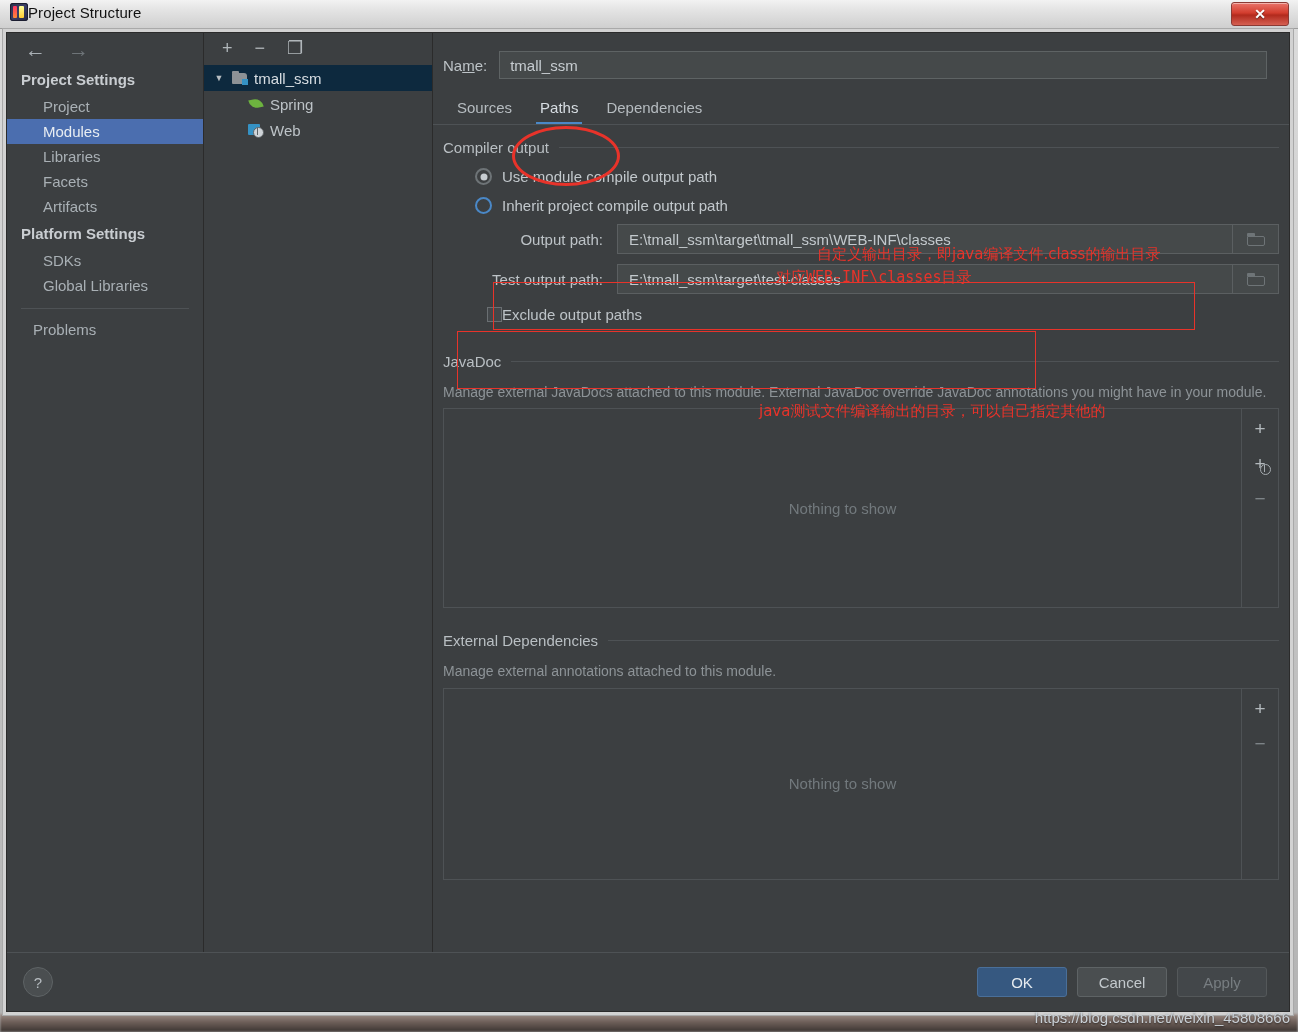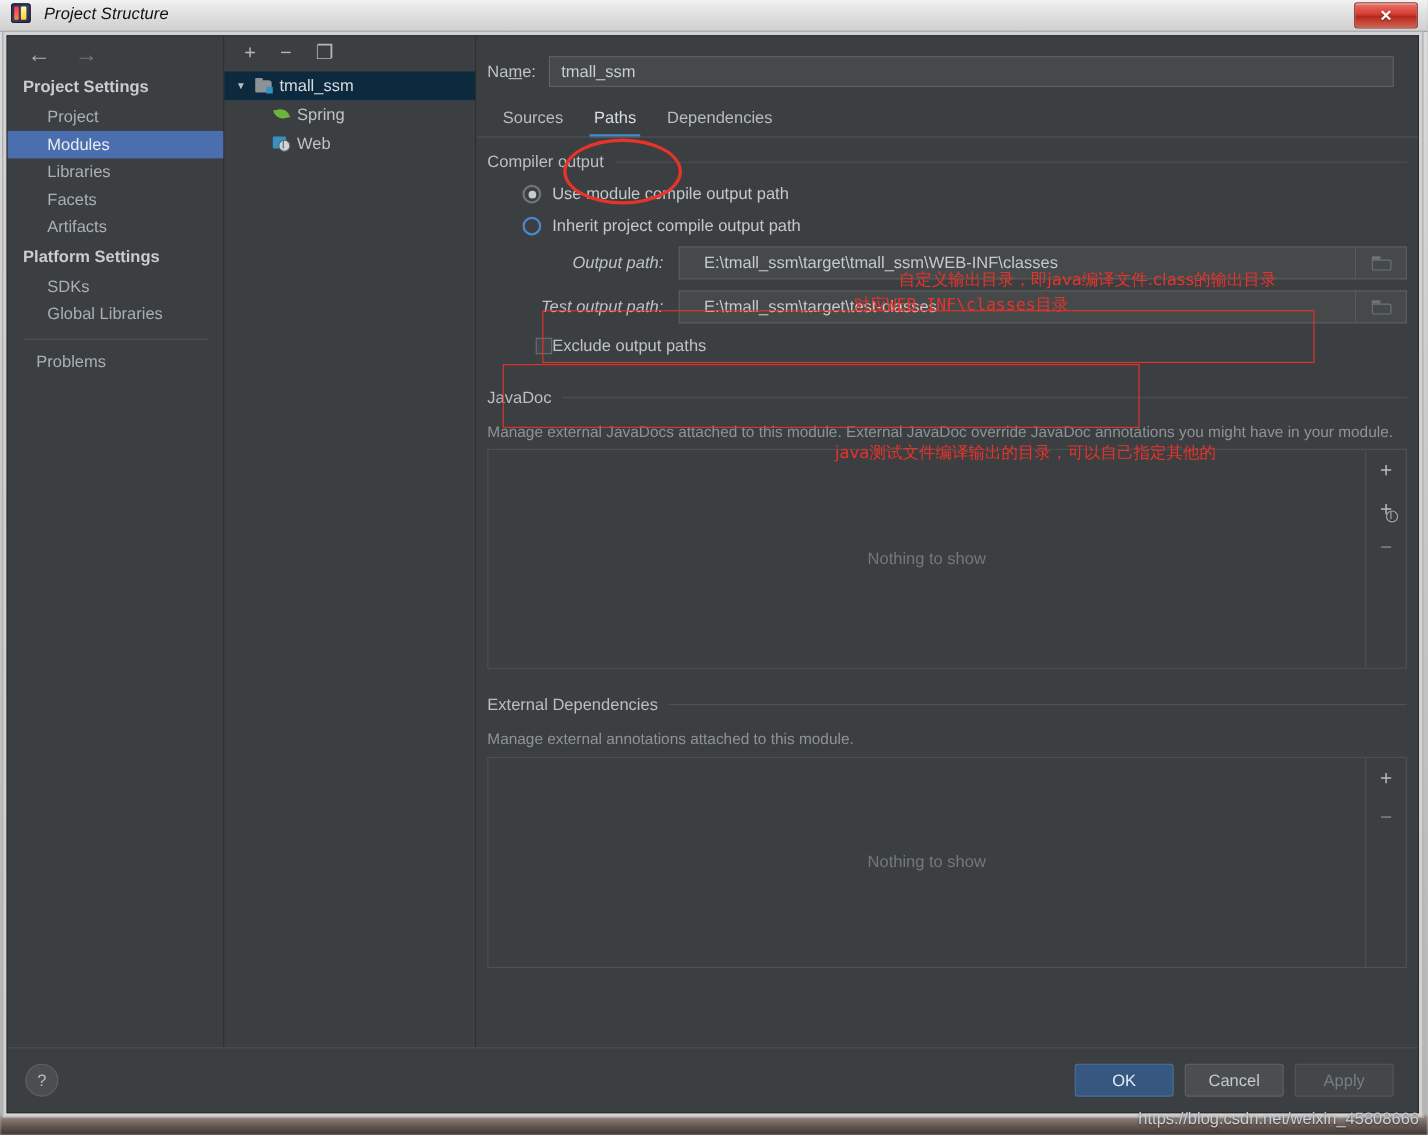--- a/index.html
+++ b/index.html
@@ -33,21 +33,21 @@
 
   
   .window {
     position:absolute; left:0; top:0; width:1298px; height:1020px;
   }
   .titlebar {
     position:absolute; left:0; top:0; width:1298px; height:28px;
     background: linear-gradient(180deg,#f2f2f2 0%, #e2e2e2 40%, #cfcfcf 100%);
     border-bottom:1px solid #9d9d9d;
   }
-  .title-left { position:absolute; left:10px; top:3px; display:flex; align-items:center; gap:12px;font-style:italic; }
+  .title-left { position:absolute; left:10px; top:3px; display:flex; align-items:center; gap:0; }
   .app-icon {
     width:18px; height:18px; border-radius:3px;
     background: linear-gradient(135deg,#2b2f4a 0%, #3c3f66 50%, #242742 100%);
     position:relative; box-shadow: inset 0 0 0 1px #1b1d30;
   }
   .app-icon::before {
     content:""; position:absolute; left:3px; top:3px; width:4px; height:12px;
     background: linear-gradient(180deg,#f36 0%, #f83 100%); border-radius:1px;
   }
   .app-icon::after {
@@ -173,24 +173,24 @@
     background:#3c3f41; position:relative; flex:0 0 auto;
   }
   .radio.blue { border-color:#4a88c7; border-width:2px; }
   .radio.checked::after {
     content:""; position:absolute; left:50%; top:50%; width:7px; height:7px; border-radius:50%;
     background:#c6ccd0; transform:translate(-50%,-50%);
   }
   .radio-label { font-size:15px; color:#c2c8cc; }
 
   .path-row { display:flex; align-items:center; margin-top:10px; }
-  .path-label { width:160px; text-align:right; font-size:15px; color:#bdc3c7; padding-right:14px;font-style:italic; }
+  .path-label { width:160px; text-align:right; font-size:15px; color:#bdc3c7; padding-right:14px; }
   .path-input {
     flex:1; height:30px; background:#45494a; border:1px solid #5b5f61;
-    color:#c3c9cd; font-size:15px; display:flex; align-items:center; padding-left:22px;
+    color:#c3c9cd; font-size:15px; display:flex; align-items:center; padding-left:11px;
     box-sizing:border-box; min-width:0;
   }
   .browse-btn {
     width:46px; height:30px; background:#45494a; border:1px solid #5b5f61; border-left:none;
     display:flex; align-items:center; justify-content:center; box-sizing:border-box;
   }
   .folder {
     width:18px; height:13px; position:relative;
   }
   .folder .tab2 { position:absolute; left:0; top:0; width:8px; height:3px; background:#6e7477; border-radius:1px 1px 0 0; }

